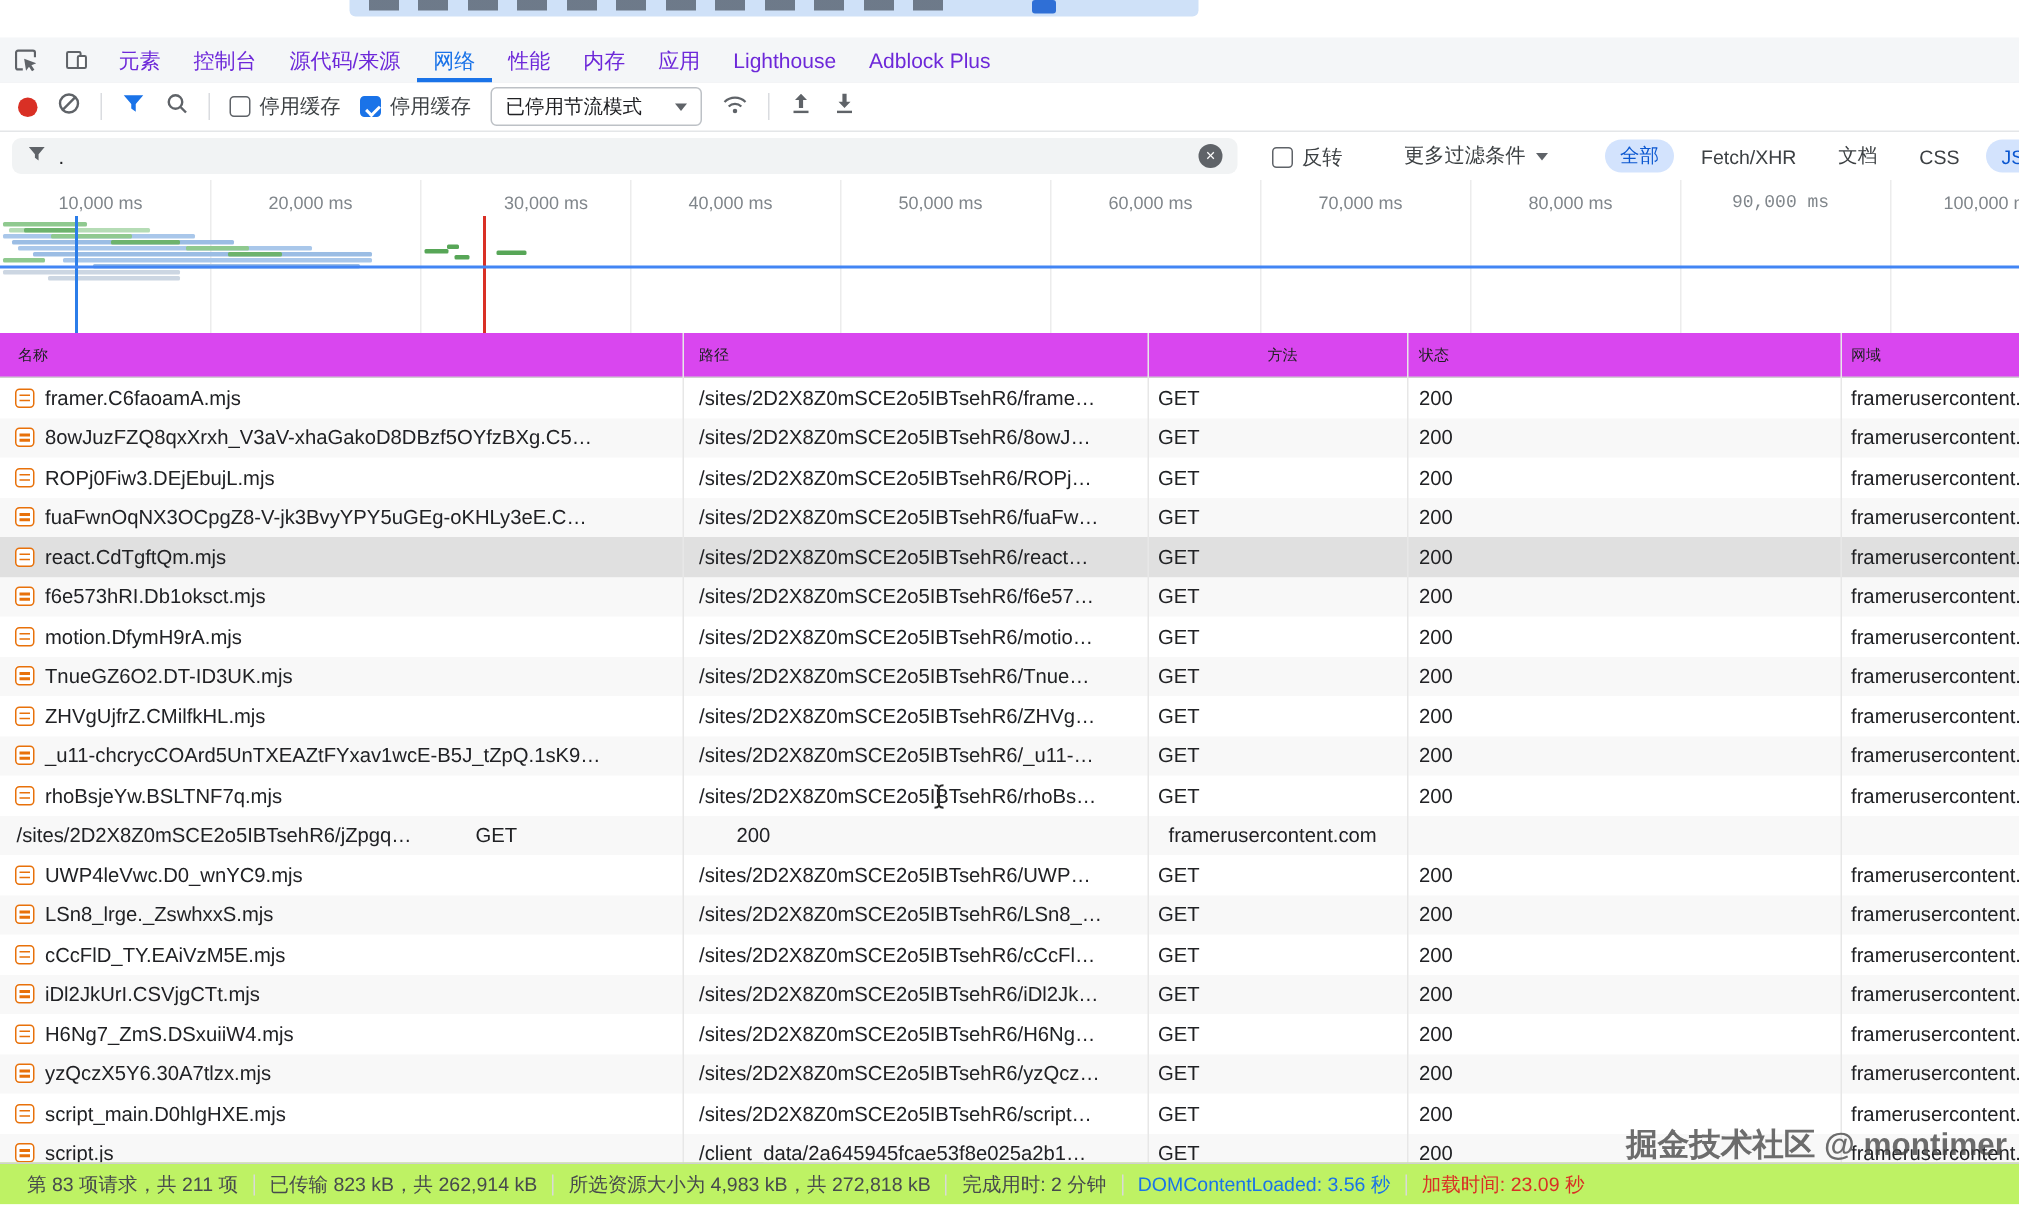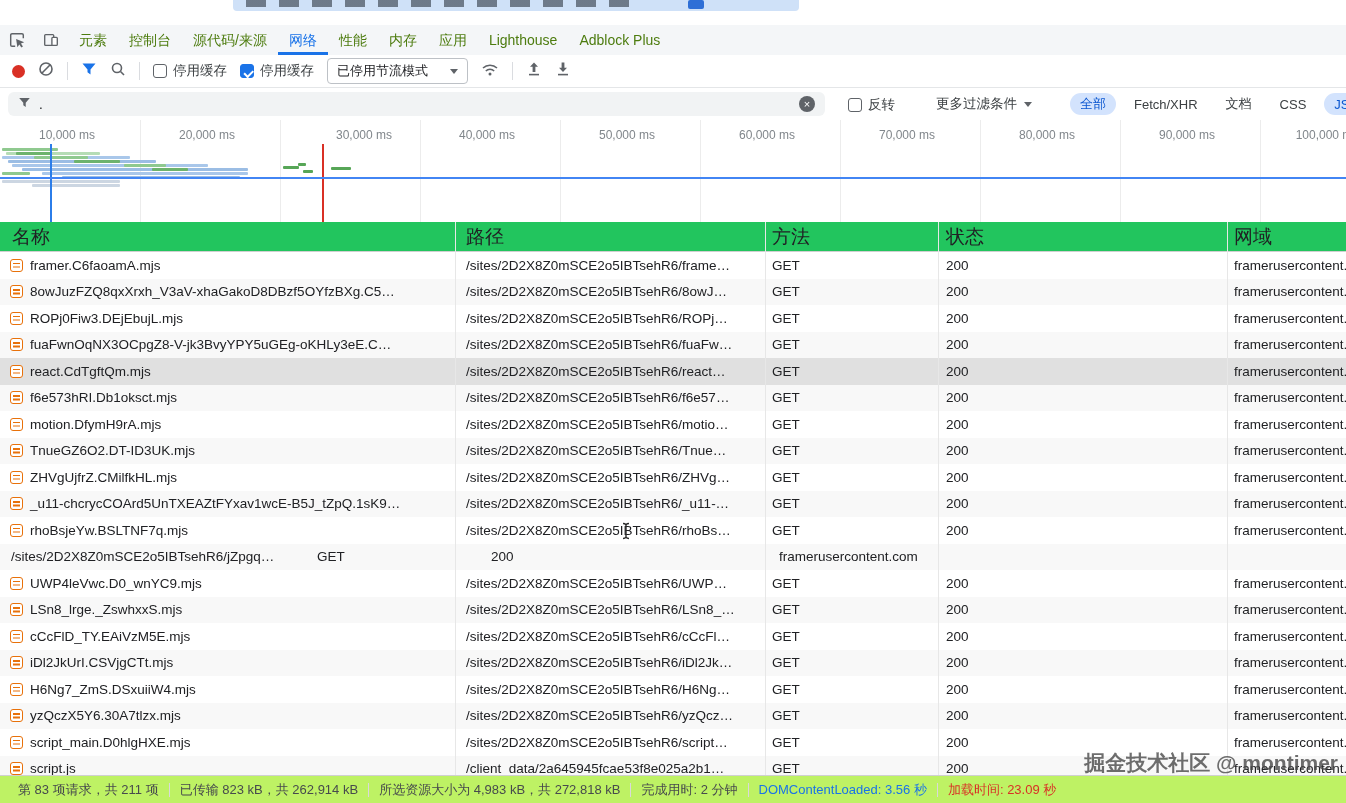--- a/index.html
+++ b/index.html
@@ -11,21 +11,21 @@
   .banner{position:absolute;left:233px;top:-7px;width:566px;height:18px;background:#cfe1f8;border-radius:4px;}
   .frag{position:absolute;left:246px;top:0;width:396px;height:7px;opacity:.8;
         background:repeating-linear-gradient(90deg,#55606e 0 20px,rgba(0,0,0,0) 20px 33px);}
   .chip{position:absolute;left:688px;top:0;width:16px;height:9px;background:#2f6fd6;border-radius:2px;}
 
   
   .tabbar{position:absolute;left:0;top:25px;width:1346px;height:30px;background:#f4f6f8;
           border-bottom:1px solid #d8dce0;display:flex;align-items:stretch;}
   .tb-icon{display:flex;align-items:center;justify-content:center;width:34px;}
   .tabs{display:flex;align-items:stretch;}
-  .tab{padding:0 11px;line-height:30px;font-size:14px;color:#4d7c0f;white-space:nowrap;cursor:default;}
+  .tab{padding:0 11px;line-height:30px;font-size:14px;color:#6d28d9;white-space:nowrap;cursor:default;}
   .tab.active{color:#1a73e8;box-shadow:inset 0 -3px 0 #1a73e8;}
 
   
   .toolbar{position:absolute;left:0;top:55px;width:1346px;height:33px;background:#fff;
            border-bottom:1px solid #e4e6e8;display:flex;align-items:center;gap:13px;padding-left:12px;box-sizing:border-box;}
   .rec{width:13px;height:13px;border-radius:50%;background:#d93025;}
   .sep{width:1px;height:18px;background:#dadce0;}
   .chk{display:flex;align-items:center;gap:6px;font-size:13.5px;color:#3c4043;white-space:nowrap;}
   .box{width:14px;height:14px;border:1.5px solid #5f6368;border-radius:3px;background:#fff;position:relative;box-sizing:border-box;}
   .box.checked{background:#1a73e8;border-color:#1a73e8;}
@@ -51,26 +51,26 @@
   
   .overview{position:absolute;left:0;top:120px;width:1346px;height:102px;background:#fff;border-bottom:1px solid #c9c9c9;overflow:hidden;}
   .rlabel{position:absolute;top:8px;width:90px;text-align:center;font-size:12px;color:#80868b;white-space:nowrap;}
   .gridline{position:absolute;top:0;width:1px;height:102px;background:#ececec;}
   .ovbar{position:absolute;height:3px;border-radius:1px;}
   .dcl-line{position:absolute;top:24px;width:2px;height:78px;background:#2b7de9;}
   .load-line{position:absolute;top:24px;width:2px;height:78px;background:#d93025;}
   .pending-line{position:absolute;top:57px;left:0;width:1346px;height:2px;background:#4285f4;}
 
   
-  .thead{position:absolute;left:0;top:222px;width:1346px;height:30px;background:#22c55e;border-bottom:1px solid #d0d0d0;
-         display:flex;align-items:center;font-size:19px;color:#202124;box-sizing:border-box;}
+  .thead{position:absolute;left:0;top:222px;width:1346px;height:30px;background:#d946ef;border-bottom:1px solid #d0d0d0;
+         display:flex;align-items:center;font-size:10px;color:#202124;box-sizing:border-box;}
   .hc{box-sizing:border-box;white-space:nowrap;overflow:hidden;}
   .h-name{width:455px;padding-left:12px;}
   .h-path{width:310px;padding-left:11px;font-family:Liberation Serif, serif;}
-  .h-method{width:173px;padding-left:7px;}
+  .h-method{width:173px;padding-left:7px;text-align:center;}
   .h-status{width:289px;padding-left:8px;}
   .h-domain{flex:1;padding-left:7px;}
 
   .rows{position:absolute;left:0;top:252px;width:1346px;height:523px;overflow:hidden;background:#fff;}
   .row{height:26.5px;display:flex;align-items:center;font-size:13.5px;color:#202124;}
   .row:nth-child(even){background:#f8f8f8;}
   .row.selected{background:#e0e0e0;}
   .cell{box-sizing:border-box;white-space:nowrap;overflow:hidden;height:100%;display:flex;align-items:center;}
   .c-name{width:455px;padding-left:10px;gap:7px;}
   .c-path{width:310px;padding-left:11px;}
@@ -215,21 +215,21 @@
 
   <div class="overview">
       <span class="rlabel" style="left: 22px;">10,000 ms</span>
       <span class="rlabel" style="left: 162px;">20,000 ms</span>
       <span class="rlabel" style="left: 319px;">30,000 ms</span>
       <span class="rlabel" style="left: 442px;">40,000 ms</span>
       <span class="rlabel" style="left: 582px;">50,000 ms</span>
       <span class="rlabel" style="left: 722px;">60,000 ms</span>
       <span class="rlabel" style="left: 862px;">70,000 ms</span>
       <span class="rlabel" style="left: 1002px;">80,000 ms</span>
-      <span class="rlabel" style="left: 1142px;">90,000 ms</span>
+      <span class="rlabel" style="left: 1142px; font-family: Liberation Mono, monospace;">90,000 ms</span>
       <span class="rlabel" style="left: 1282px;">100,000 ms</span>
       <div class="gridline" style="left: 140px;"></div>
       <div class="gridline" style="left: 280px;"></div>
       <div class="gridline" style="left: 420px;"></div>
       <div class="gridline" style="left: 560px;"></div>
       <div class="gridline" style="left: 700px;"></div>
       <div class="gridline" style="left: 840px;"></div>
       <div class="gridline" style="left: 980px;"></div>
       <div class="gridline" style="left: 1120px;"></div>
       <div class="gridline" style="left: 1260px;"></div>

